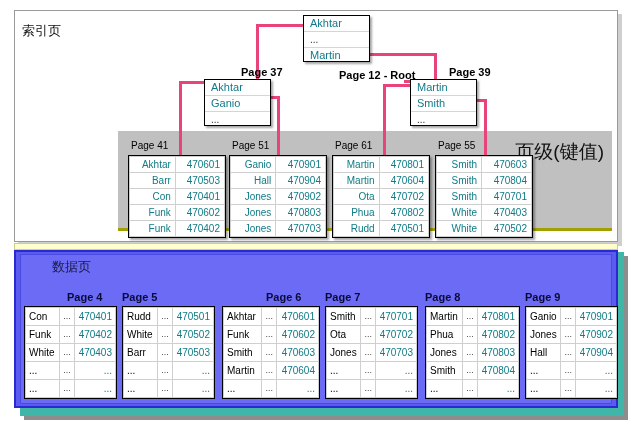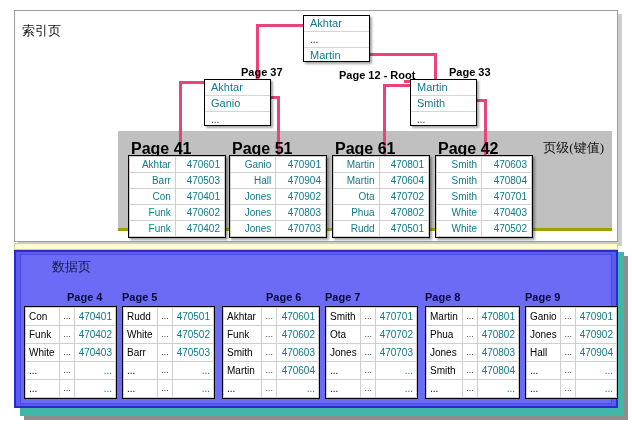--- a/index.html
+++ b/index.html
@@ -19,22 +19,22 @@
 
   
   .yellow-band{position:absolute;left:118px;top:16px;width:494px;height:105px;
       background:#ffff99;border-bottom:3px solid #a0a000;box-sizing:border-box;}
   .label-nonleaf{position:absolute;right:10px;top:14px;font-size:13px;color:#111;
       font-family:"DejaVu Sans",sans-serif;white-space:nowrap;}
 
   
   .gray-band{position:absolute;left:118px;top:131px;width:494px;height:100px;
       background:#c0c0c0;border-bottom:3px solid #a0a000;box-sizing:border-box;}
-  .label-leaf{position:absolute;right:8px;top:8px;font-size:13px;color:#111;
-      font-family:Liberation Serif, serif;white-space:nowrap;margin-left:42px;}
+  .label-leaf{position:absolute;right:8px;top:8px;font-size:19px;color:#111;
+      font-family:Liberation Sans, sans-serif;white-space:nowrap;margin-left:42px;}
 
   
   .ln{position:absolute;background:#e8437a;z-index:3;}
 
   
   .node{position:absolute;background:#ffffff;border:1px solid #000000;
       box-sizing:border-box;z-index:6;box-shadow:2px 2px 2px rgba(0,0,0,.35);}
   .node .row{height:15px;line-height:15px;padding-left:6px;font-size:11px;
       color:#117a8a;border-bottom:1px solid #d5d5d5;white-space:nowrap;
       overflow:hidden;font-family:"Liberation Sans",sans-serif;}
@@ -47,21 +47,21 @@
   
   .leaf{position:absolute;background:#ffffff;border:1px solid #000;
       box-sizing:border-box;z-index:6;box-shadow:2px 2px 2px rgba(0,0,0,.35);
       border-collapse:collapse;}
   .leaf table{border-collapse:collapse;width:100%;}
   .leaf td{font-size:10px;color:#0f7b86;height:15px;line-height:15px;
       padding:0 4px;border:1px solid #cfcfcf;white-space:nowrap;
       font-family:"Liberation Sans",sans-serif;}
   .leaf td.k{text-align:right;width:46px;}
   .leaf td.v{text-align:right;width:48px;}
-  .leaf-cap{position:absolute;font-size:16px;font-weight:bold;color:#000;
+  .leaf-cap{position:absolute;font-size:10px;font-weight:normal;color:#000;
       white-space:nowrap;z-index:5;font-family:"Liberation Sans",sans-serif;}
 
   
   .data-shadow{position:absolute;left:24px;top:256px;width:604px;height:164px;
       background:#8d8d8d;}
   .data-teal{position:absolute;left:20px;top:252px;width:604px;height:164px;
       background:#3fb6a8;}
   .data-outer{position:absolute;left:14px;top:250px;width:604px;height:158px;
       background:#5b5bf0;border:2px solid #2a2ad0;box-sizing:border-box;}
   .data-inner{position:absolute;left:20px;top:254px;width:592px;height:150px;
@@ -127,21 +127,21 @@
     <div class="row">Martin</div>
   </div>
 
   <div class="node-cap" style="left:201px;top:66px;">Page 37</div>
   <div class="node" style="left:204px;top:79px;width:67px;height:47px;">
     <div class="row">Akhtar</div>
     <div class="row">Ganio</div>
     <div class="row dots">...</div>
   </div>
 
-  <div class="node-cap" style="left:409px;top:66px;">Page 33</div>
+  <div class="node-cap" style="left:409px;top:66px;">Page 39</div>
   <div class="node" style="left:410px;top:79px;width:67px;height:47px;">
     <div class="row">Martin</div>
     <div class="row">Smith</div>
     <div class="row dots">...</div>
   </div>
 
   <div class="leaf-cap" style="left:131px;top:140px;">Page 41</div>
   <div class="leaf" style="left:128px;top:155px;width:98px;">
     <table>
       <tbody>
@@ -218,21 +218,21 @@
         <td class="v">470802</td>
       </tr>
       <tr>
         <td class="k">Rudd</td>
         <td class="v">470501</td>
       </tr>
     </tbody>
       </table>
   </div>
 
-  <div class="leaf-cap" style="left:438px;top:140px;">Page 42</div>
+  <div class="leaf-cap" style="left:438px;top:140px;">Page 55</div>
   <div class="leaf" style="left:435px;top:155px;width:98px;">
     <table>
       <tbody>
           <tr>
         <td class="k">Smith</td>
         <td class="v">470603</td>
       </tr>
       <tr>
         <td class="k">Smith</td>
         <td class="v">470804</td>

